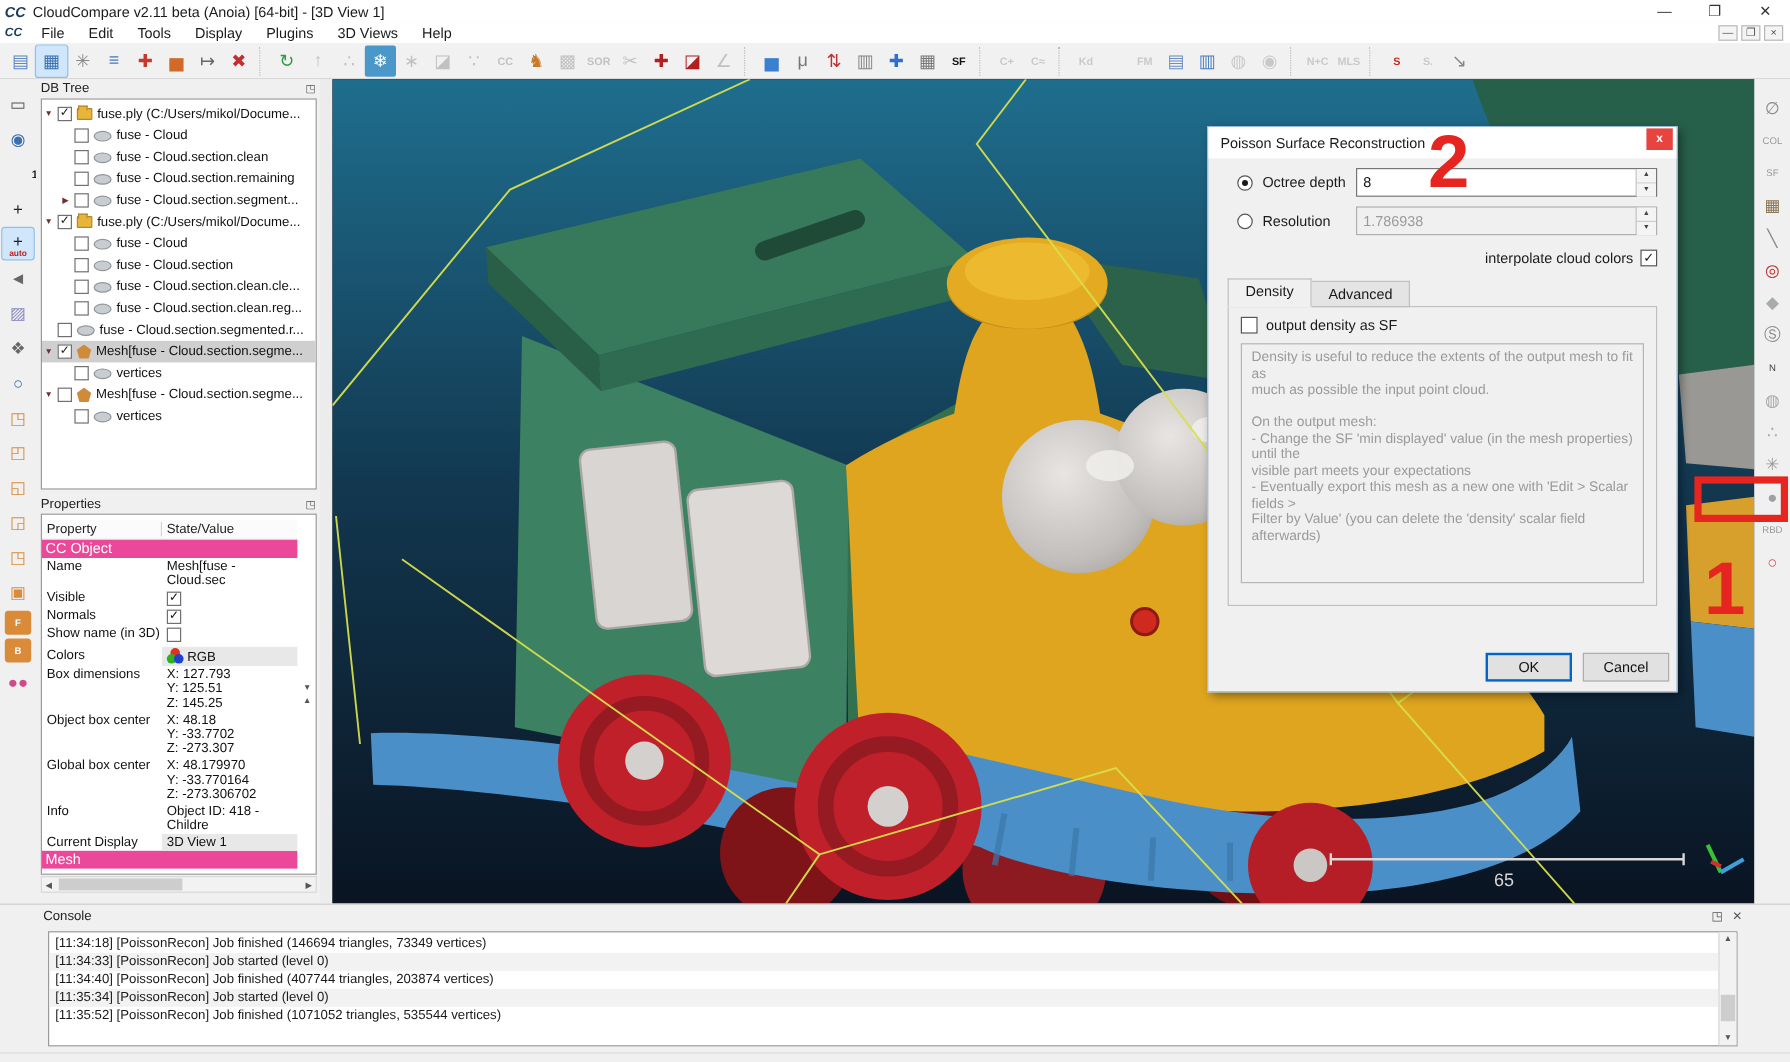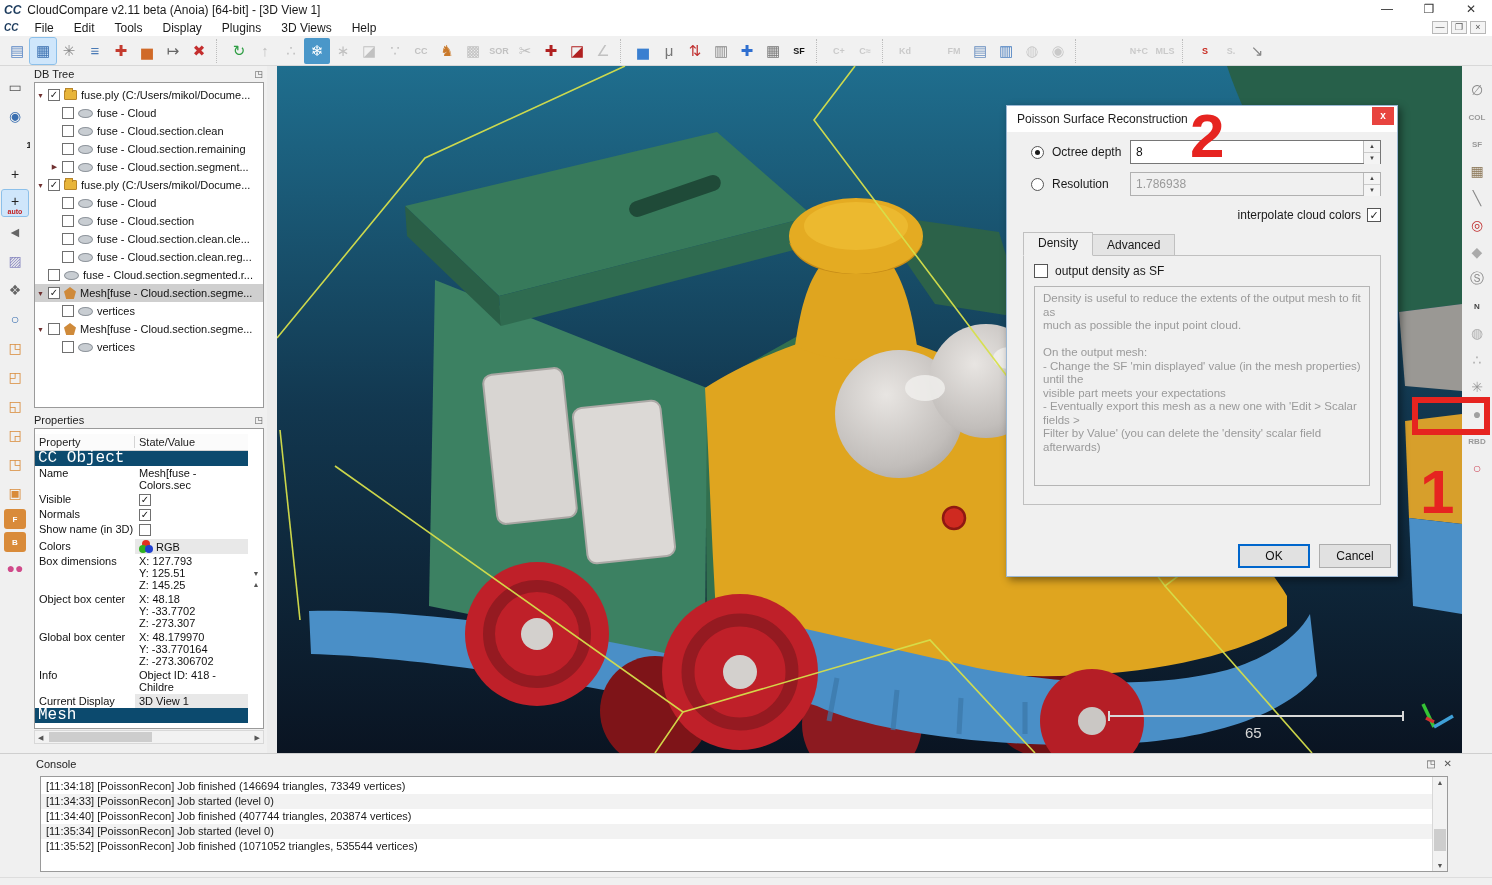--- a/index.html
+++ b/index.html
@@ -29,21 +29,21 @@
 
   
   .leftbar { position:absolute; left:0; top:66px; width:30px; height:811px; background:#f0f0f0; display:flex; flex-direction:column; align-items:center; padding-top:8px; }
   .lb-icon { width:26px; height:26px; margin-bottom:3px; display:flex; flex-direction:column; align-items:center; justify-content:center; font-size:14px; border-radius:2px; }
   .lb-icon.txt { font-size:9px; font-weight:bold; }
   .lb-icon.hl { background:#cfe6fb; outline:1px solid #8cc0ea; }
   .lb-icon em { font-style:normal; font-size:7px; color:#c42020; font-weight:bold; line-height:5px; }
   .lb-icon.boxed { background:#d98b3a; color:#fff; font-size:8px; font-weight:bold; border-radius:3px; width:22px; height:20px; }
   .rightbar { position:absolute; left:1462px; top:66px; width:30px; height:687px; background:#f0f0f0; display:flex; flex-direction:column; align-items:center; padding-top:14px; }
   .rb-icon { width:22px; height:20px; margin-bottom:7px; display:flex; align-items:center; justify-content:center; font-size:14px; }
-  .rb-icon.txt { font-size:8px; font-weight:bold; }
+  .rb-icon.txt { font-size:8px; font-weight:normal; }
 
   
   .panels { position:absolute; left:30px; top:66px; width:237px; height:687px; background:#f0f0f0; }
   .panel-header { height:15px; display:flex; align-items:center; font-size:11px; color:#222; padding:0 4px; }
   .panel-header .float-ico { margin-left:auto; font-size:9px; color:#555; }
   .tree-panel { position:absolute; left:0; top:0; width:237px; height:344px; }
   .tree-body { position:absolute; left:4px; right:3px; top:16px; bottom:2px; background:#fff; border:1px solid #9a9a9a; overflow:hidden; padding-top:3px; }
   .tree-row { height:18px; display:flex; align-items:center; font-size:11px; color:#111; white-space:nowrap; }
   .tree-row.sel { background:#cfcfcf; }
   .exp { width:11px; text-align:center; font-size:7px; color:#703030; flex:0 0 auto; }
@@ -53,21 +53,21 @@
   .ico-cloud { width:15px; height:9px; background:#c8cdd2; border:1px solid #8f959c; border-radius:50%; margin-right:4px; flex:0 0 auto; }
   .ico-mesh { width:12px; height:12px; background:#cf8a3a; clip-path:polygon(50% 0,100% 38%,82% 100%,18% 100%,0 38%); margin-right:4px; flex:0 0 auto; }
   .ind1 { margin-left:14px; }
 
   .props-panel { position:absolute; left:0; top:346px; width:237px; height:333px; }
   .props-body { position:absolute; left:4px; right:3px; top:16px; bottom:16px; background:#fff; border:1px solid #9a9a9a; overflow:hidden; display:flex;align-items:center; }
   .props-table { flex:1 1 auto; overflow:hidden; }
   .p-hrow { display:flex; height:17px; border-bottom:1px solid #d4d4d4; background:#fbfbfb; font-size:11px; color:#222; align-items:center; }
   .p-hrow span:first-child { width:100px; padding-left:4px; border-right:1px solid #d4d4d4; }
   .p-hrow span:last-child { padding-left:4px; }
-  .p-sec { height:15px; background:#0c4a6e; color:#fff; font-size:16px; padding-left:3px; line-height:15px;font-family:Liberation Mono, monospace; }
+  .p-sec { height:15px; background:#ec4899; color:#fff; font-size:12px; padding-left:3px; line-height:15px; }
   .p-row { display:flex; font-size:11px; color:#111; align-items:flex-start; }
   .p-row .pl { width:100px; padding:1px 0 1px 4px; flex:0 0 auto; }
   .p-row .pv { flex:1; padding:1px 0 1px 4px; }
   .p-row .pv.box { background:#e8e8e8; }
   .pcbx { width:12px; height:12px; border:1px solid #707070; background:#fff; font-size:10px; line-height:10px; text-align:center; display:inline-block; margin-top:1px; }
   .rgb-ico { display:inline-block; position:relative; width:14px; height:13px; vertical-align:-2px; margin-right:3px; }
   .rgb-ico i { position:absolute; width:8px; height:8px; border-radius:50%; }
   .rgb-ico i:nth-child(1){ background:#e03020; left:3px; top:0; }
   .rgb-ico i:nth-child(2){ background:#30b020; left:0; top:5px; }
   .rgb-ico i:nth-child(3){ background:#2040d0; left:6px; top:5px; }
@@ -196,21 +196,21 @@
       <span class="tb-icon dim txt" style="color: rgb(170, 170, 170);">C+</span>
       <span class="tb-icon dim txt" style="color: rgb(170, 170, 170);">C≈</span>
       <span class="tb-sep"></span>
       <span class="tb-icon dim txt" style="color: rgb(170, 170, 170);">Kd</span>
       <span class="tb-icon dim txt" style="color: rgb(170, 170, 170); margin-left: 23px;">FM</span>
       <span class="tb-icon" style="color: rgb(106, 143, 192);">▤</span>
       <span class="tb-icon" style="color: rgb(74, 127, 192);">▥</span>
       <span class="tb-icon dim" style="color: rgb(170, 170, 170);">◍</span>
       <span class="tb-icon dim" style="color: rgb(170, 170, 170);">◉</span>
       <span class="tb-sep"></span>
-      <span class="tb-icon dim txt" style="color: rgb(170, 170, 170); margin-left: 41px;">N+C</span>
+      <span class="tb-icon dim txt" style="color: rgb(170, 170, 170);">N+C</span>
       <span class="tb-icon dim txt" style="color: rgb(170, 170, 170);">MLS</span>
       <span class="tb-sep"></span>
       <span class="tb-icon txt" style="color: rgb(200, 40, 30);">S</span>
       <span class="tb-icon dim txt" style="color: rgb(170, 170, 170);">S.</span>
       <span class="tb-icon" style="color: rgb(136, 136, 136);">↘</span>
     </div>
 
   <div class="leftbar" id="left-toolbar">
       <span class="lb-icon">
         <i style="font-style: normal; color: rgb(85, 85, 85);">▭</i>
@@ -376,21 +376,21 @@
       <div class="props-body">
         <div class="props-table" id="props-table">
           <div class="p-hrow">
             <span>Property</span>
               <span>State/Value</span>
           </div>
           <div class="p-sec">CC Object</div>
           <div id="props-rows">
               <div class="p-row">
                 <span class="pl">Name</span>
-                <span class="pv">Mesh[fuse - Colors.sec</span>
+                <span class="pv">Mesh[fuse - Cloud.sec</span>
               </div>
               <div class="p-row">
                 <span class="pl">Visible</span>
                 <span class="pv"><span class="pcbx">✓</span></span>
               </div>
               <div class="p-row">
                 <span class="pl">Normals</span>
                 <span class="pv"><span class="pcbx">✓</span></span>
               </div>
               <div class="p-row">

